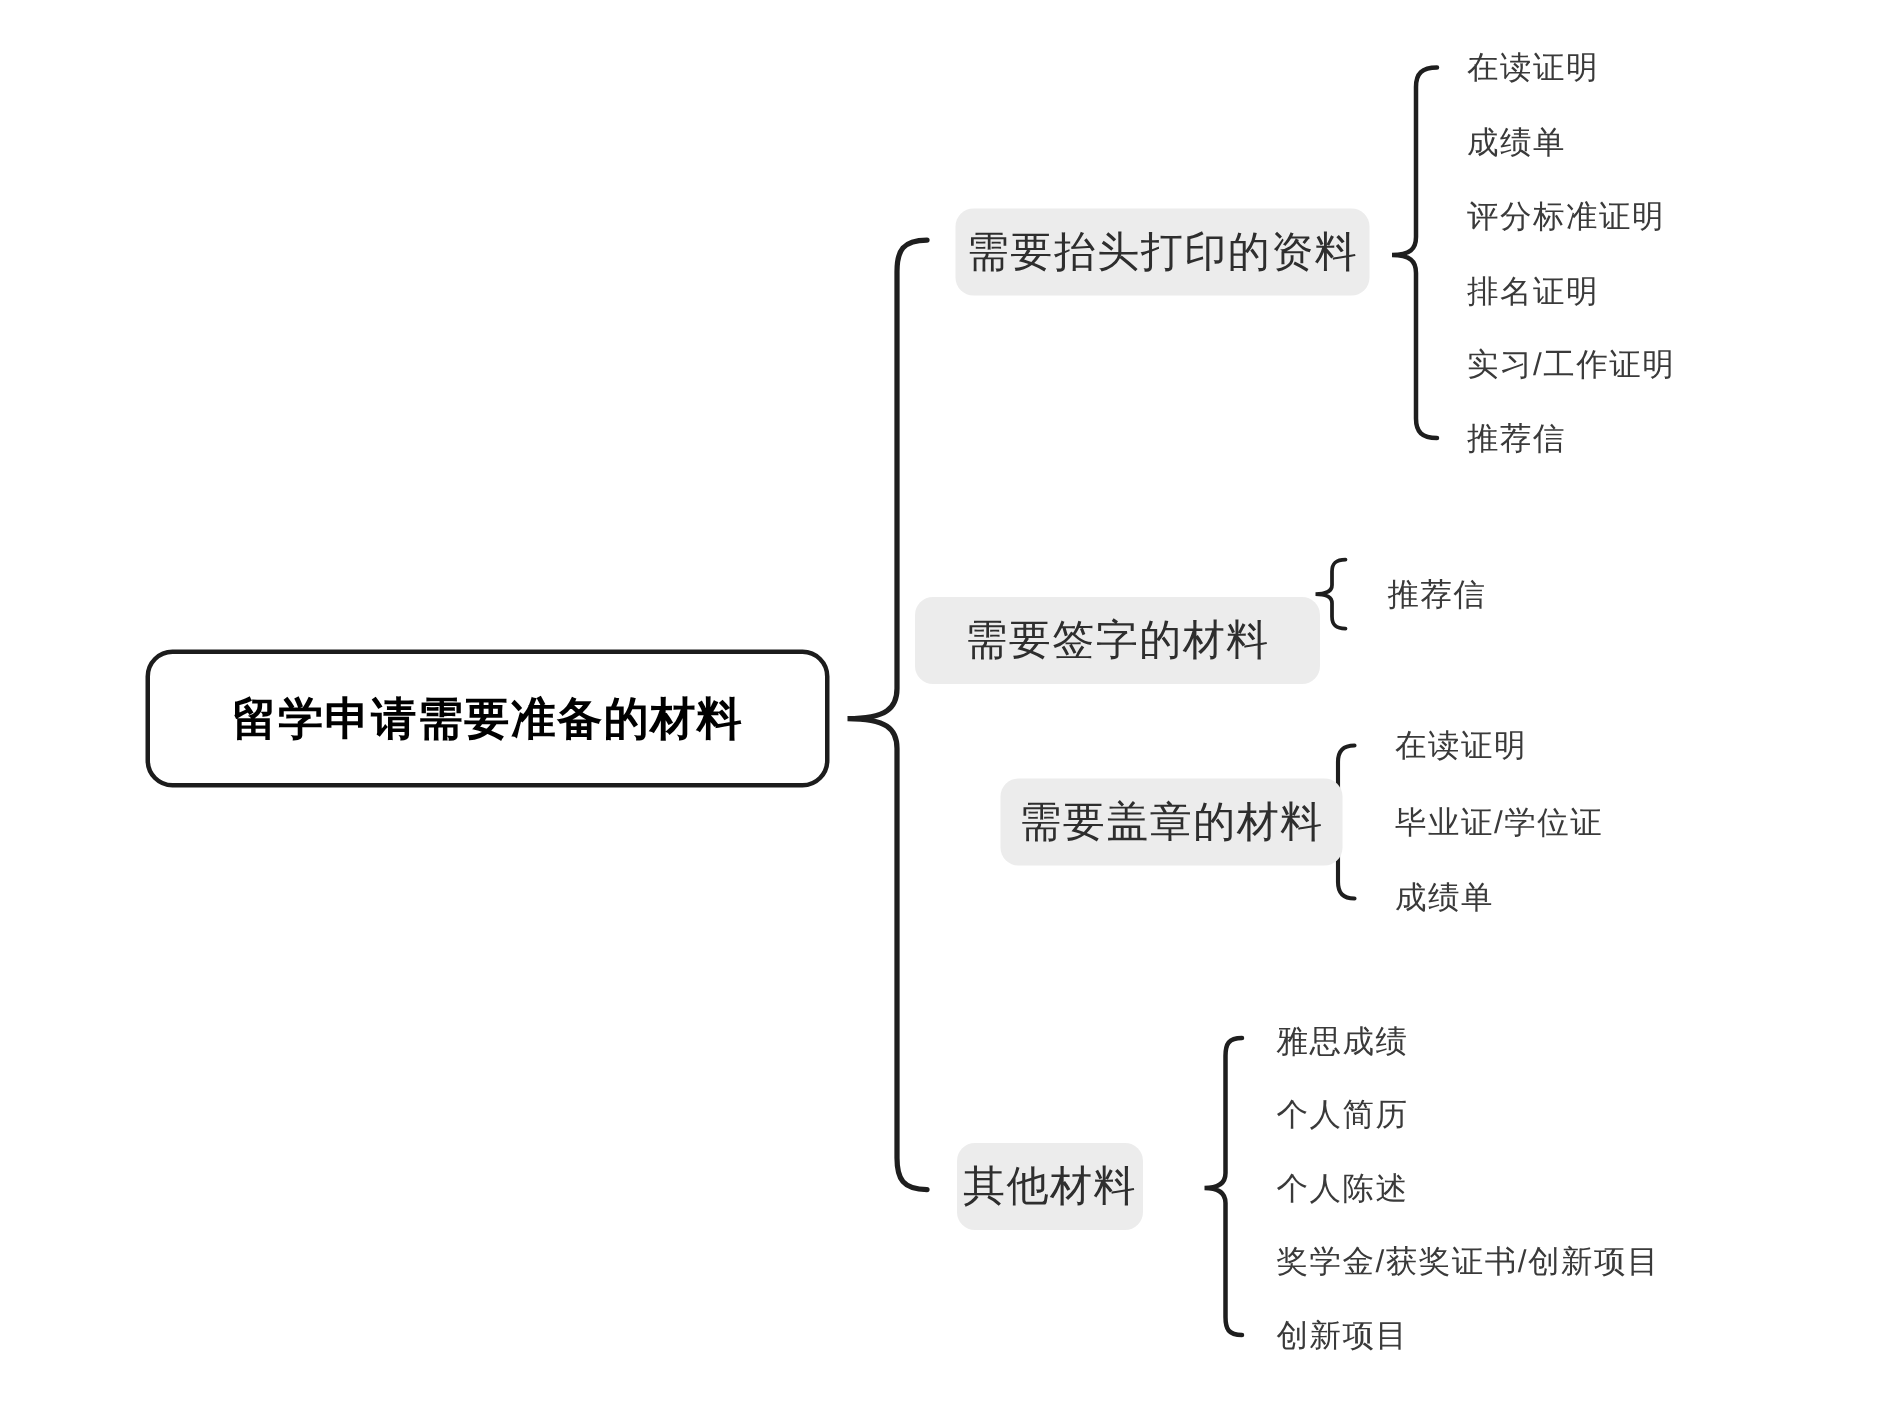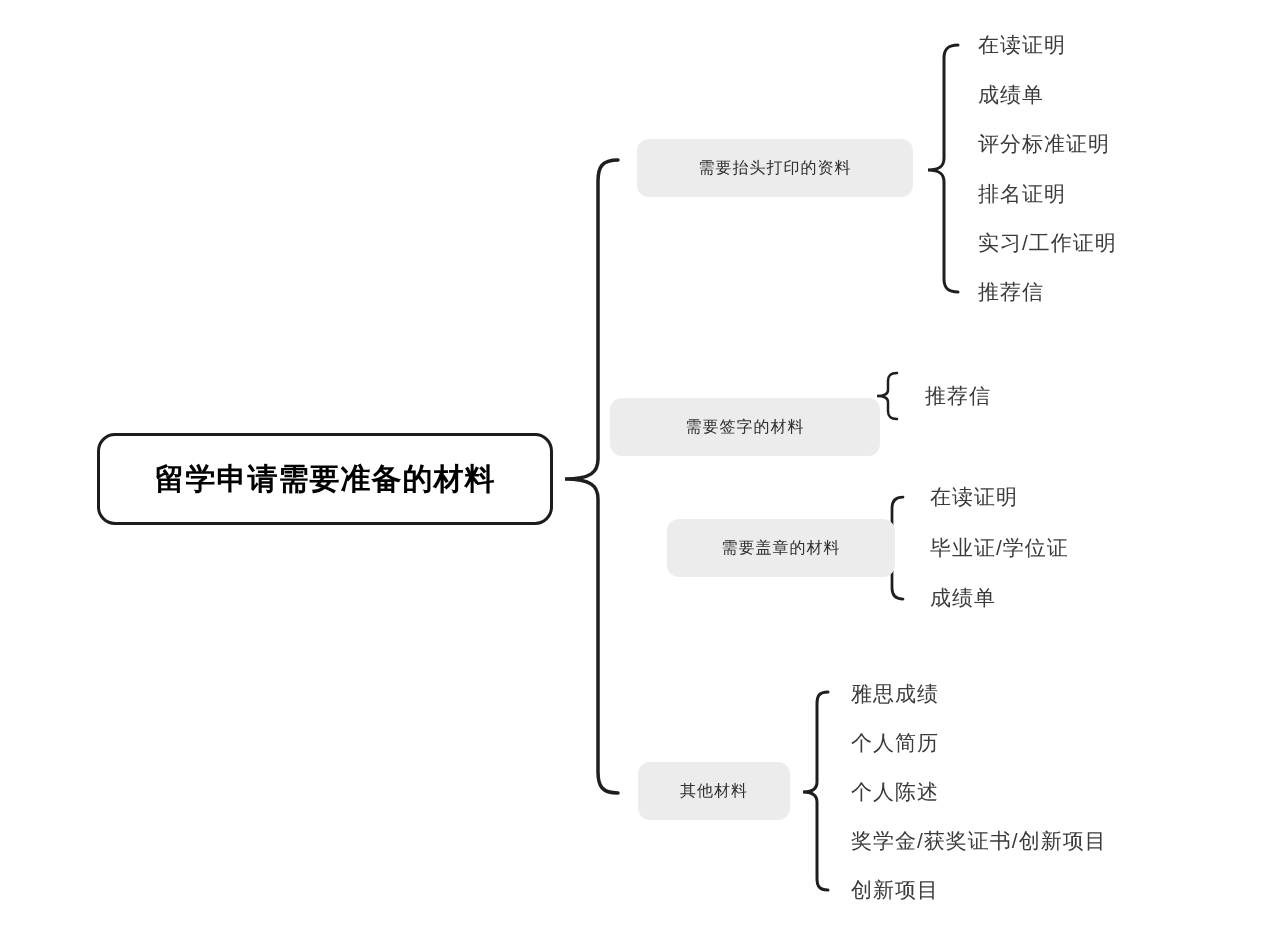--- a/index.html
+++ b/index.html
@@ -38,21 +38,21 @@
     white-space: nowrap;
   }
   .branch-node {
     position: absolute;
     height: 58px;
     background: #ececec;
     border-radius: 12px;
     display: flex;
     align-items: center;
     justify-content: center;
-    font-size: 16px;
+    font-size: 28px;
     color: #2e2e2e;
     letter-spacing: 1px;
     white-space: nowrap;
   }
   .leaf-node {
     position: absolute;
     transform: translateY(-50%);
     font-size: 21px;
     color: #3a3a3a;
     letter-spacing: 1px;
@@ -70,21 +70,21 @@
     <path d="M897,373 C890,373 888,376 888,381 L888,390 C888,394 885,396 877,396 C885,396 888,398 888,402 L888,411 C888,416 890,419 897,419" fill="none" stroke="#1e1e1e" stroke-width="2.5" stroke-linecap="round"></path>
     <path d="M903,497 C895,497 892,501 892,508 L892,539 C892,545 888,548 877,548 C888,548 892,551 892,557 L892,588 C892,595 895,599 903,599" fill="none" stroke="#1e1e1e" stroke-width="2.75" stroke-linecap="round"></path>
     <path d="M828,692 C819,692 817,696 817,704 L817,782 C817,788 813,792 803,792 C813,792 817,796 817,802 L817,878 C817,886 819,890 828,890" fill="none" stroke="#1e1e1e" stroke-width="3" stroke-linecap="round"></path>
   </svg>
 
   <div class="root-node">留学申请需要准备的材料</div>
 
   <div class="branch-node" style="left:637px; top:139px; width:276px;">需要抬头打印的资料</div>
   <div class="branch-node" style="left:610px; top:367px; width:270px;margin-top:31px;">需要签字的材料</div>
   <div class="branch-node" style="left:637px; top:519px; width:228px;margin-left:30px;">需要盖章的材料</div>
-  <div class="branch-node" style="left:638px; top:762px; width:152px;font-family:Liberation Serif, serif;">其他材料</div>
+  <div class="branch-node" style="left:638px; top:762px; width:124px;font-family:Liberation Serif, serif;">其他材料</div>
 
   <div class="leaf-node" style="left:978px; top:45px;">在读证明</div>
   <div class="leaf-node" style="left:978px; top:95px;">成绩单</div>
   <div class="leaf-node" style="left:978px; top:144px;">评分标准证明</div>
   <div class="leaf-node" style="left:978px; top:194px;">排名证明</div>
   <div class="leaf-node" style="left:978px; top:243px;">实习/工作证明</div>
   <div class="leaf-node" style="left:978px; top:292px;">推荐信</div>
 
   <div class="leaf-node" style="left:925px; top:396px;">推荐信</div>
 

